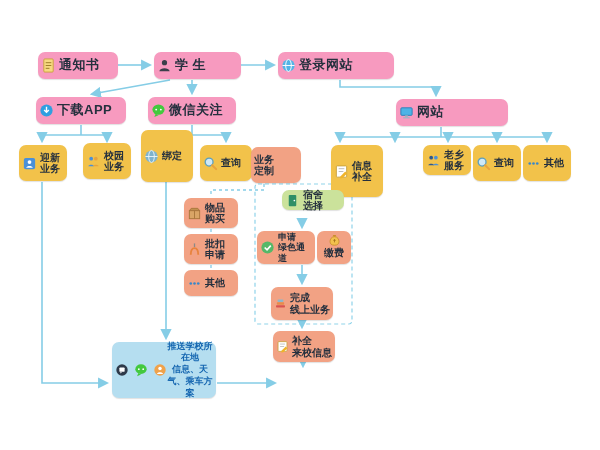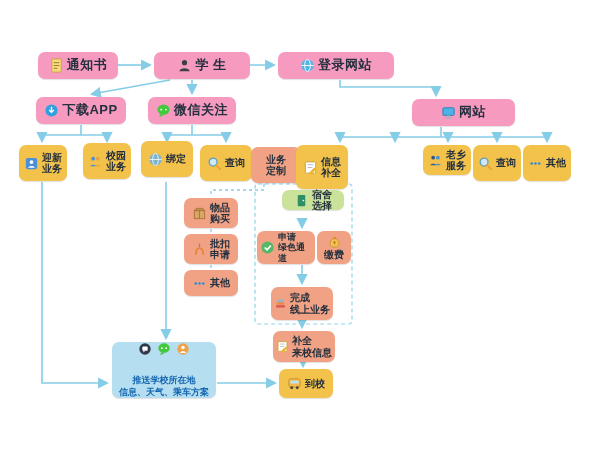--- a/index.html
+++ b/index.html
@@ -4,35 +4,35 @@
 <title>迎新流程图</title>
 <style>
   *{margin:0;padding:0;box-sizing:border-box}
   html,body{background:#fff}
   body{font-family:"Liberation Sans","DejaVu Sans",sans-serif}
   .canvas{position:relative;width:600px;height:450px;background:#ffffff;overflow:hidden}
   svg.arrows{position:absolute;left:0;top:0;z-index:0}
   .ln{stroke:#85cde6;stroke-width:1.6;fill:none}
   .dash{stroke:#85cde6;stroke-width:1.3;fill:none;stroke-dasharray:3 3}
   .dashrect{stroke:#8fd3ea;stroke-width:1.2;fill:none;stroke-dasharray:4 3}
-  .node{position:absolute;z-index:1;display:flex;align-items:center;justify-content:center;
+  .node{position:absolute;z-index:1;display:flex;align-items:center;
         gap:3px;border-radius:7px;font-weight:bold;color:#25303e;padding:2px 3px;
         box-shadow:0 1px 1px rgba(0,0,0,.12)}
   .pink{background:#f79abf}
   .yellow{background:#f2c24a}
   .salmon{background:#f2a284}
   .green{background:#cbe29b}
   .blue{background:#b5def0}
   .lbl{white-space:pre-line;font-size:10px;line-height:1.15;text-align:left}
   .lbl.big{font-size:13px;letter-spacing:.5px}
   .lbl.ctr{text-align:center}
   .ic{width:15px;height:15px;flex:none;display:inline-block}
   .ic svg{width:100%;height:100%;display:block}
   .node.col{flex-direction:column;gap:1px}
-  .push{flex-direction:column;gap:19px;padding:5px 3px}
+  .push{flex-direction:row;gap:0;padding:5px 3px}
   .push-icons{display:flex;gap:5px}
   .push-icons .ic{width:14px;height:14px}
   .push-lbl{color:#1566b0;font-size:9px;text-align:center;white-space:pre-line;
             font-weight:bold;line-height:1.3}
 </style>
 </head>
 <body>
 
 <div class="canvas">
 
@@ -76,21 +76,21 @@
   <div class="node pink" style="left:38px;top:52px;width:80px;height:27px">
     <span class="ic">
         <svg viewBox="0 0 16 16">
           <rect x="3" y="1" width="10" height="14" rx="1" fill="#f7d981" stroke="#caa23d"></rect>
           <path d="M5 5h6M5 8h6M5 11h4" stroke="#9a7a25" stroke-width="1"></path>
         </svg>
       </span>
     <span class="lbl big">通知书</span>
   </div>
 
-  <div class="node pink" style="left:154px;top:52px;width:96px;height:27px">
+  <div class="node pink" style="left:154px;top:52px;width:87px;height:27px">
     <span class="ic">
         <svg viewBox="0 0 16 16">
           <circle cx="8" cy="5" r="2.8" fill="#3b3f4a"></circle>
           <path d="M2.5 14c1-4 10-4 11 0z" fill="#3b3f4a"></path>
         </svg>
       </span>
     <span class="lbl big">学 生</span>
   </div>
 
   <div class="node pink" style="left:278px;top:52px;width:116px;height:27px">
@@ -119,21 +119,21 @@
   <div class="node pink" style="left:36px;top:97px;width:90px;height:27px">
     <span class="ic">
         <svg viewBox="0 0 16 16">
           <circle cx="8" cy="8" r="6.5" fill="#2f9fe0"></circle>
           <path d="M8 4v5M5.5 7.5L8 10l2.5-2.5" stroke="#fff" stroke-width="1.5" fill="none"></path>
         </svg>
       </span>
     <span class="lbl big">下载APP</span>
   </div>
 
-  <div class="node pink" style="left:412px;top:99px;width:103px;height:27px">
+  <div class="node pink" style="left:396px;top:99px;width:112px;height:27px">
     <span class="ic">
         <svg viewBox="0 0 16 16">
           <rect x="2" y="3" width="12" height="8" rx="1" fill="#4db3e6" stroke="#2a7fb8"></rect>
           <rect x="6.5" y="11" width="3" height="2" fill="#9fb3c1"></rect>
           <rect x="4.5" y="13" width="7" height="1.3" fill="#9fb3c1"></rect>
         </svg>
       </span>
     <span class="lbl big">网站</span>
   </div>
 
@@ -155,21 +155,21 @@
           <circle cx="5.5" cy="5" r="2" fill="#4a90d9"></circle>
           <circle cx="10.5" cy="5" r="2" fill="#e8a33d"></circle>
           <path d="M2.5 13c.4-2.2 5.6-2.2 6 0z" fill="#4a90d9"></path>
           <path d="M7.5 13c.4-2.2 5.6-2.2 6 0z" fill="#e8a33d"></path>
         </svg>
       </span>
     <span class="lbl">校园
 业务</span>
   </div>
 
-  <div class="node yellow" style="left:141px;top:141px;width:52px;height:36px">
+  <div class="node yellow" style="left:141px;top:130px;width:52px;height:52px">
     <span class="ic">
         <svg viewBox="0 0 16 16">
           <circle cx="8" cy="8" r="6.5" fill="#7fb3cc"></circle>
           <ellipse cx="8" cy="8" rx="3" ry="6.5" fill="none" stroke="#e8f4fa" stroke-width="1"></ellipse>
           <path d="M1.5 8h13" stroke="#e8f4fa" stroke-width="1"></path>
         </svg>
       </span>
     <span class="lbl">绑定</span>
   </div>
 
@@ -181,21 +181,21 @@
         </svg>
       </span>
     <span class="lbl">查询</span>
   </div>
 
   <div class="node salmon" style="left:251px;top:147px;width:50px;height:36px">
     <span class="lbl ctr">业务
 定制</span>
   </div>
 
-  <div class="node yellow" style="left:296px;top:145px;width:52px;height:44px">
+  <div class="node yellow" style="left:331px;top:145px;width:52px;height:52px">
     <span class="ic">
         <svg viewBox="0 0 16 16">
           <rect x="2.5" y="2" width="11" height="12" rx="1" fill="#fff" stroke="#c9a23f"></rect>
           <path d="M5 5h6M5 8h5" stroke="#b9b9b9" stroke-width="1"></path>
           <path d="M7 13l5-5 2 2-5 5-2.5.5z" fill="#f0b429"></path>
         </svg>
       </span>
     <span class="lbl">信息
 补全</span>
   </div>
@@ -319,31 +319,20 @@
         <svg viewBox="0 0 16 16">
           <rect x="2.5" y="2" width="11" height="12" rx="1" fill="#fff" stroke="#c9a23f"></rect>
           <path d="M5 5h6M5 8h5" stroke="#b9b9b9" stroke-width="1"></path>
           <path d="M7 13l5-5 2 2-5 5-2.5.5z" fill="#f0b429"></path>
         </svg>
       </span>
     <span class="lbl">补全
 来校信息</span>
   </div>
 
-  <div class="node yellow" style="left:279px;top:369px;width:54px;height:29px">
-    <span class="ic">
-        <svg viewBox="0 0 16 16">
-          <rect x="2" y="3" width="12" height="9" rx="2" fill="#f2b84b" stroke="#c9912a"></rect>
-          <rect x="3.5" y="5" width="9" height="3" fill="#bfe3f0"></rect>
-          <circle cx="5" cy="12.5" r="1.5" fill="#444"></circle>
-          <circle cx="11" cy="12.5" r="1.5" fill="#444"></circle>
-        </svg>
-      </span>
-    <span class="lbl">到校</span>
-  </div>
 
   <div class="node blue push" style="left:112px;top:342px;width:104px;height:56px">
     <div class="push-icons">
       <span class="ic">
           <svg viewBox="0 0 16 16">
             <circle cx="8" cy="8" r="6.5" fill="#2e3a4a"></circle>
             <rect x="5" y="5" width="6" height="5" rx="1" fill="#fff"></rect>
             <path d="M6.5 10l-.8 2 2.3-1.5z" fill="#fff"></path>
           </svg>
         </span>

